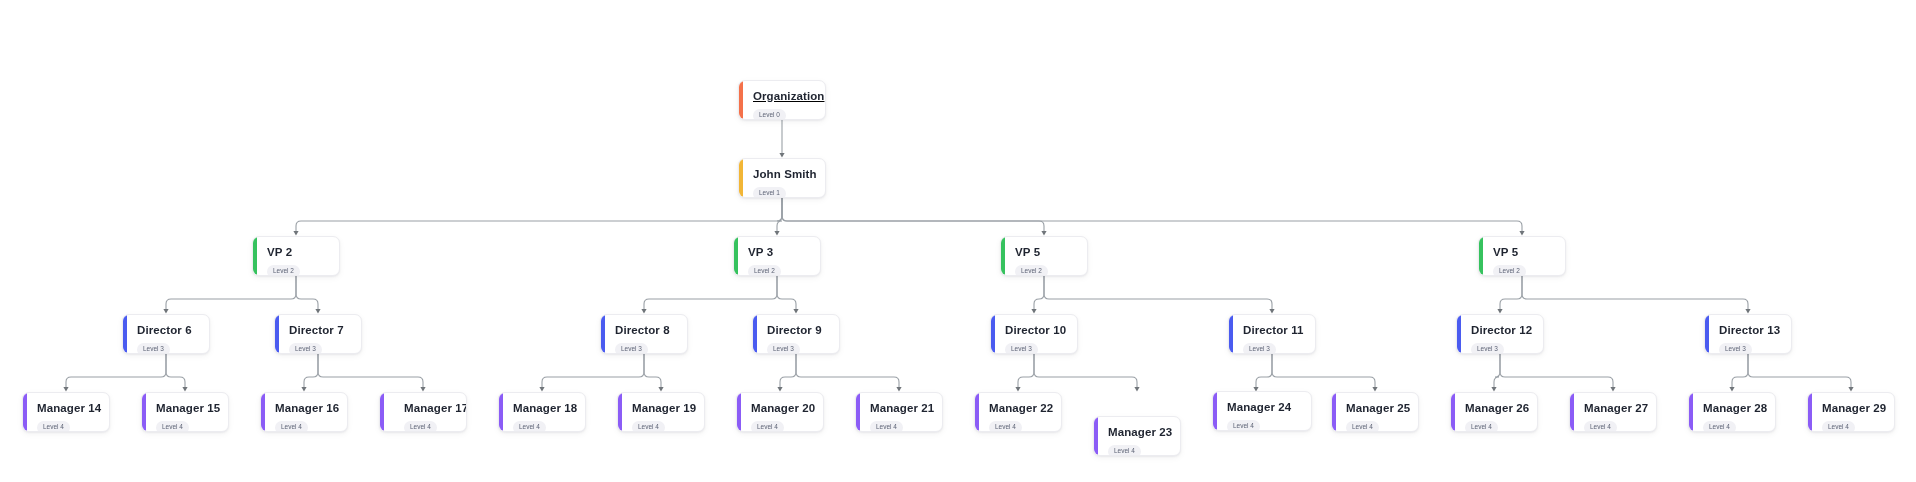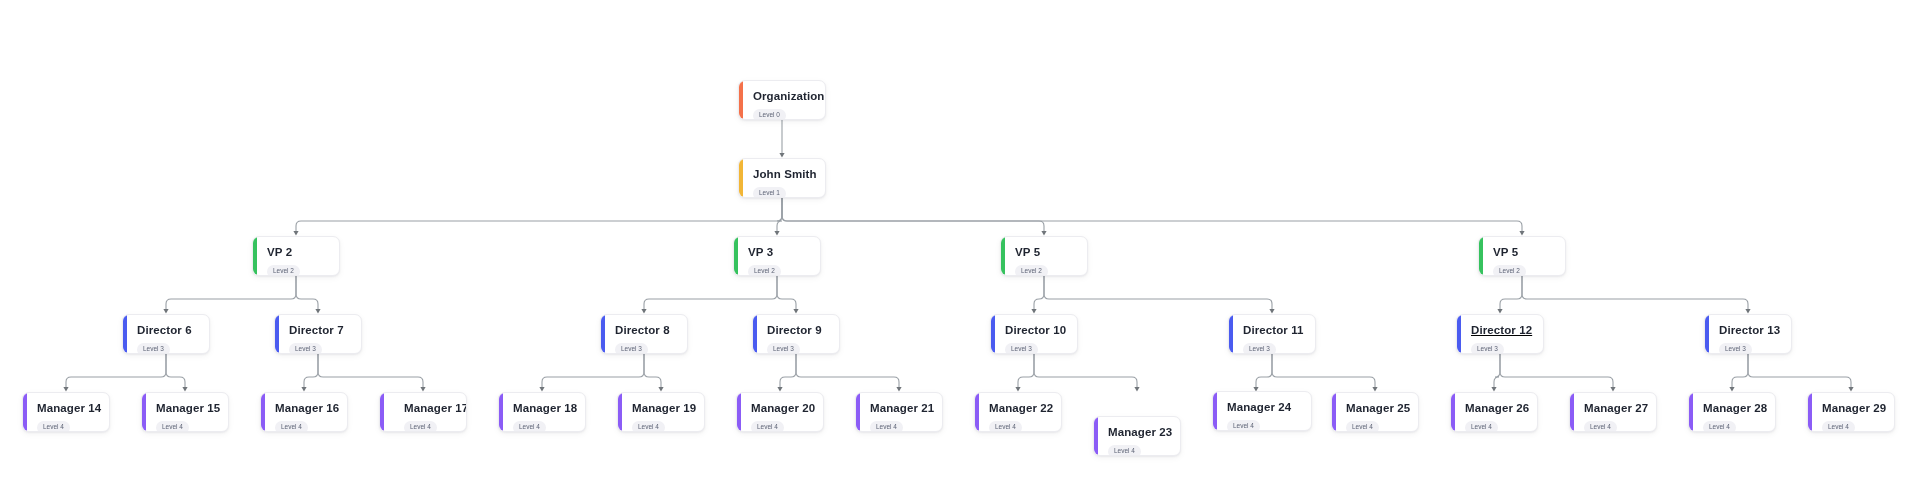--- a/index.html
+++ b/index.html
@@ -139,33 +139,33 @@
       <path d="M 1500 354 L 1500 372 Q 1500 377 1495 377 L 1499 377 Q 1494 377 1494 382 L 1494 388" class="edge-path"></path>
       <polygon points="1491.4,387 1496.6,387 1494,391.5" class="edge-arrow"></polygon>
       <path d="M 1500 354 L 1500 372 Q 1500 377 1505 377 L 1608 377 Q 1613 377 1613 382 L 1613 388" class="edge-path"></path>
       <polygon points="1610.4,387 1615.6,387 1613,391.5" class="edge-arrow"></polygon>
       <path d="M 1748 354 L 1748 372 Q 1748 377 1743 377 L 1737 377 Q 1732 377 1732 382 L 1732 388" class="edge-path"></path>
       <polygon points="1729.4,387 1734.6,387 1732,391.5" class="edge-arrow"></polygon>
       <path d="M 1748 354 L 1748 372 Q 1748 377 1753 377 L 1846 377 Q 1851 377 1851 382 L 1851 388" class="edge-path"></path>
       <polygon points="1848.4,387 1853.6,387 1851,391.5" class="edge-arrow"></polygon>
     </svg>
   <div id="node-layer">
-      <div class="node" style="left: 738px; top: 80px; width: 88px; height: 40px;"><div class="accent" style="background: rgb(244, 113, 74);"></div><div class="title">Organization</div><span class="badge">Level 0</span></div>
+      <div class="node" style="left: 738px; top: 80px; width: 88px; height: 40px; text-decoration: underline;"><div class="accent" style="background: rgb(244, 113, 74);"></div><div class="title">Organization</div><span class="badge">Level 0</span></div>
       <div class="node" style="left: 738px; top: 158px; width: 88px; height: 40px;"><div class="accent" style="background: rgb(242, 182, 54);"></div><div class="title">John Smith</div><span class="badge">Level 1</span></div>
       <div class="node" style="left: 252px; top: 236px; width: 88px; height: 40px;"><div class="accent" style="background: rgb(54, 194, 94);"></div><div class="title">VP 2</div><span class="badge">Level 2</span></div>
       <div class="node" style="left: 733px; top: 236px; width: 88px; height: 40px;"><div class="accent" style="background: rgb(54, 194, 94);"></div><div class="title">VP 3</div><span class="badge">Level 2</span></div>
       <div class="node" style="left: 1000px; top: 236px; width: 88px; height: 40px;"><div class="accent" style="background: rgb(54, 194, 94);"></div><div class="title">VP 5</div><span class="badge">Level 2</span></div>
       <div class="node" style="left: 1478px; top: 236px; width: 88px; height: 40px;"><div class="accent" style="background: rgb(54, 194, 94);"></div><div class="title">VP 5</div><span class="badge">Level 2</span></div>
       <div class="node" style="left: 122px; top: 314px; width: 88px; height: 40px;"><div class="accent" style="background: rgb(74, 91, 240);"></div><div class="title">Director 6</div><span class="badge">Level 3</span></div>
       <div class="node" style="left: 274px; top: 314px; width: 88px; height: 40px;"><div class="accent" style="background: rgb(74, 91, 240);"></div><div class="title">Director 7</div><span class="badge">Level 3</span></div>
       <div class="node" style="left: 600px; top: 314px; width: 88px; height: 40px;"><div class="accent" style="background: rgb(74, 91, 240);"></div><div class="title">Director 8</div><span class="badge">Level 3</span></div>
       <div class="node" style="left: 752px; top: 314px; width: 88px; height: 40px;"><div class="accent" style="background: rgb(74, 91, 240);"></div><div class="title">Director 9</div><span class="badge">Level 3</span></div>
       <div class="node" style="left: 990px; top: 314px; width: 88px; height: 40px;"><div class="accent" style="background: rgb(74, 91, 240);"></div><div class="title">Director 10</div><span class="badge">Level 3</span></div>
       <div class="node" style="left: 1228px; top: 314px; width: 88px; height: 40px;"><div class="accent" style="background: rgb(74, 91, 240);"></div><div class="title">Director 11</div><span class="badge">Level 3</span></div>
-      <div class="node" style="left: 1456px; top: 314px; width: 88px; height: 40px; text-decoration: underline;"><div class="accent" style="background: rgb(74, 91, 240);"></div><div class="title">Director 12</div><span class="badge">Level 3</span></div>
+      <div class="node" style="left: 1456px; top: 314px; width: 88px; height: 40px;"><div class="accent" style="background: rgb(74, 91, 240);"></div><div class="title">Director 12</div><span class="badge">Level 3</span></div>
       <div class="node" style="left: 1704px; top: 314px; width: 88px; height: 40px;"><div class="accent" style="background: rgb(74, 91, 240);"></div><div class="title">Director 13</div><span class="badge">Level 3</span></div>
       <div class="node" style="left: 22px; top: 392px; width: 88px; height: 40px;"><div class="accent" style="background: rgb(139, 92, 246);"></div><div class="title">Manager 14</div><span class="badge">Level 4</span></div>
       <div class="node" style="left: 141px; top: 392px; width: 88px; height: 40px;"><div class="accent" style="background: rgb(139, 92, 246);"></div><div class="title">Manager 15</div><span class="badge">Level 4</span></div>
       <div class="node" style="left: 260px; top: 392px; width: 88px; height: 40px;"><div class="accent" style="background: rgb(139, 92, 246);"></div><div class="title">Manager 16</div><span class="badge">Level 4</span></div>
       <div class="node" style="left: 379px; top: 392px; width: 88px; height: 40px; padding-left: 24px;"><div class="accent" style="background: rgb(139, 92, 246);"></div><div class="title">Manager 17</div><span class="badge">Level 4</span></div>
       <div class="node" style="left: 498px; top: 392px; width: 88px; height: 40px;"><div class="accent" style="background: rgb(139, 92, 246);"></div><div class="title">Manager 18</div><span class="badge">Level 4</span></div>
       <div class="node" style="left: 617px; top: 392px; width: 88px; height: 40px;"><div class="accent" style="background: rgb(139, 92, 246);"></div><div class="title">Manager 19</div><span class="badge">Level 4</span></div>
       <div class="node" style="left: 736px; top: 392px; width: 88px; height: 40px;"><div class="accent" style="background: rgb(139, 92, 246);"></div><div class="title">Manager 20</div><span class="badge">Level 4</span></div>
       <div class="node" style="left: 855px; top: 392px; width: 88px; height: 40px;"><div class="accent" style="background: rgb(139, 92, 246);"></div><div class="title">Manager 21</div><span class="badge">Level 4</span></div>
       <div class="node" style="left: 974px; top: 392px; width: 88px; height: 40px;"><div class="accent" style="background: rgb(139, 92, 246);"></div><div class="title">Manager 22</div><span class="badge">Level 4</span></div>

